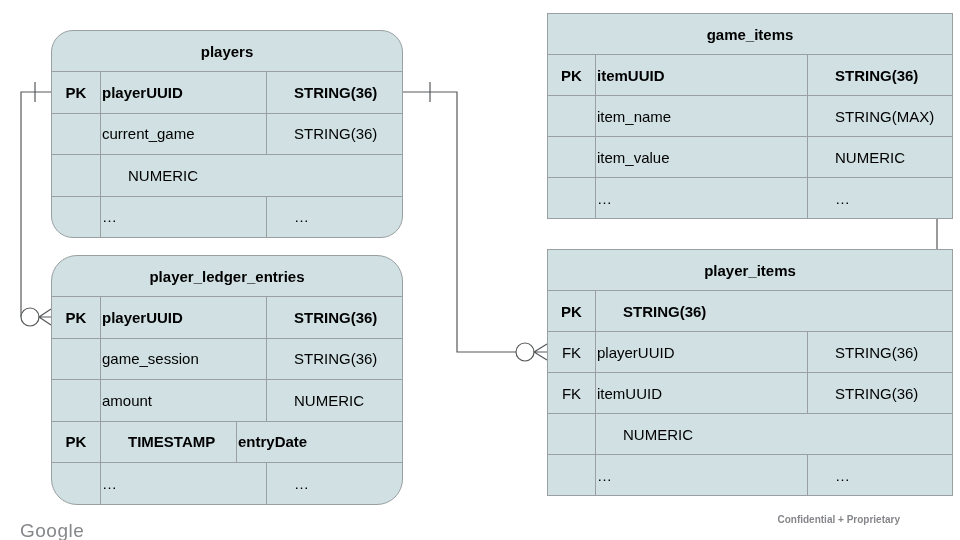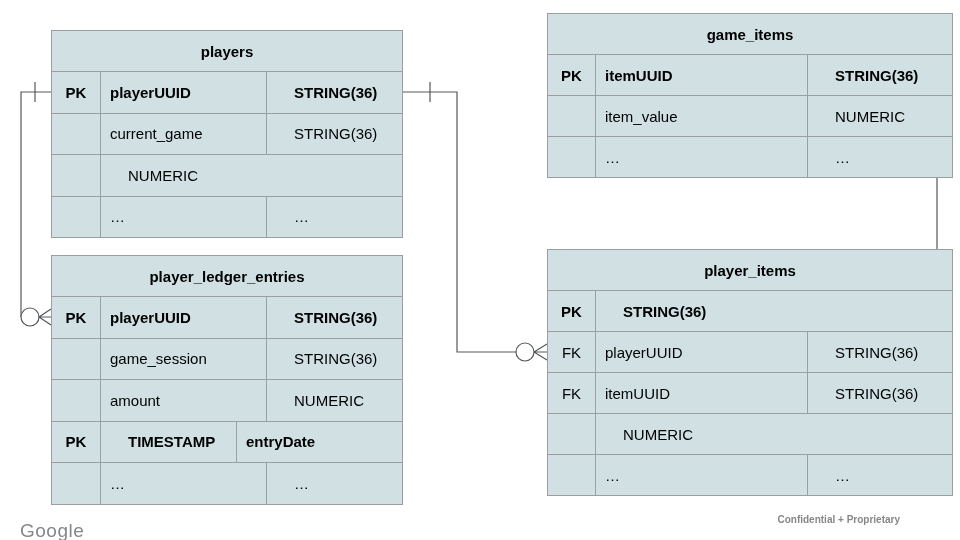--- a/index.html
+++ b/index.html
@@ -24,21 +24,21 @@
     font-weight:bold;
   }
   .tbl-row{
     display:flex;height:41.5px;box-sizing:border-box;
     border-top:1px solid var(--table-border,#9aa0a2);
   }
   .tbl.right .tbl-row{height:41px;}
   .c{display:flex;align-items:center;box-sizing:border-box;overflow:hidden;}
   .c.key{width:48px;justify-content:center;}
   .tbl.right .c.key{width:47px;}
-  .c.field{flex:1;padding-left:9px;border-left:1px solid var(--table-border,#9aa0a2);}
+  .c.field{flex:1;padding-left:1px;border-left:1px solid var(--table-border,#9aa0a2);}
   .c.type{width:136px;padding-left:27px;border-left:1px solid var(--table-border,#9aa0a2);}
   .tbl.right .c.type{width:145px;}
   .pk-row{font-weight:bold;}
 
   .google-logo{
     position:absolute;left:20px;top:520px;z-index:1;
     font-size:19px;color:var(--footer-text,#85878a);letter-spacing:0.5px;
   }
   .confidential{
     position:absolute;right:60px;top:514px;z-index:1;
@@ -65,21 +65,21 @@
   </g>
 
   <g>
     <path d="M893,75 H937 V393 H922"></path>
     <path d="M918,65 V85"></path>
     <circle cx="913" cy="393" r="9"></circle>
     <path d="M904,393 L893,385 M904,393 L893,393 M904,393 L893,401"></path>
   </g>
 </svg>
 
-<div class="tbl left" style="left:51px;top:30px;">
+<div class="tbl left" style="left:51px;top:30px;border-radius:22px;">
   <div class="tbl-title">players</div>
   <div class="tbl-row pk-row">
     <div class="c key">PK</div>
     <div class="c field">playerUUID</div>
     <div class="c type">STRING(36)</div>
   </div>
   <div class="tbl-row">
     <div class="c key"></div>
     <div class="c field">current_game</div>
     <div class="c type">STRING(36)</div>
@@ -97,31 +97,36 @@
 
 <div class="tbl right" style="left:547px;top:13px;">
   <div class="tbl-title">game_items</div>
   <div class="tbl-row pk-row">
     <div class="c key">PK</div>
     <div class="c field">itemUUID</div>
     <div class="c type">STRING(36)</div>
   </div>
   <div class="tbl-row">
     <div class="c key"></div>
+    <div class="c field">item_name</div>
+    <div class="c type">STRING(MAX)</div>
+  </div>
+  <div class="tbl-row">
+    <div class="c key"></div>
     <div class="c field">item_value</div>
     <div class="c type">NUMERIC</div>
   </div>
   <div class="tbl-row">
     <div class="c key"></div>
     <div class="c field">…</div>
     <div class="c type">…</div>
   </div>
 </div>
 
-<div class="tbl left" style="left:51px;top:255px;">
+<div class="tbl left" style="left:51px;top:255px;border-radius:26px;">
   <div class="tbl-title">player_ledger_entries</div>
   <div class="tbl-row pk-row">
     <div class="c key">PK</div>
     <div class="c field">playerUUID</div>
     <div class="c type">STRING(36)</div>
   </div>
   <div class="tbl-row">
     <div class="c key"></div>
     <div class="c field">game_session</div>
     <div class="c type">STRING(36)</div>

